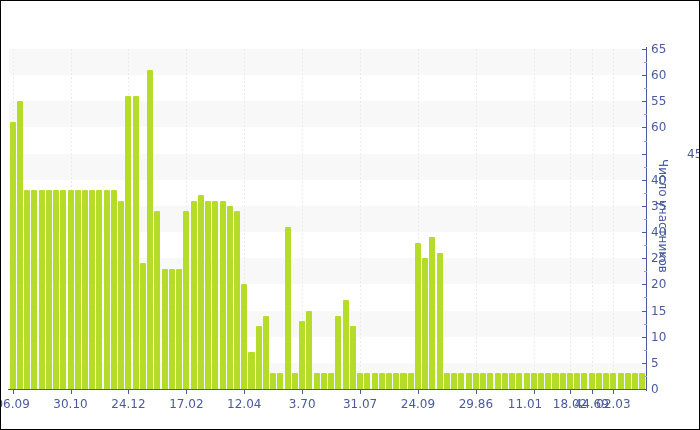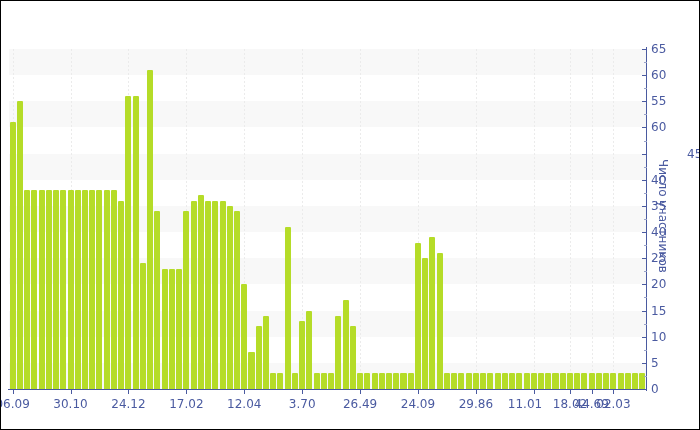--- a/index.html
+++ b/index.html
@@ -307,21 +307,21 @@
       <div class="x-label" style="left: 69.5284px; color: rgb(74, 90, 160);">30.10</div>
       <div class="x-tick" style="left: 127.438px; background: rgb(74, 90, 160);"></div>
       <div class="x-label" style="left: 127.438px; color: rgb(74, 90, 160);">24.12</div>
       <div class="x-tick" style="left: 185.347px; background: rgb(74, 90, 160);"></div>
       <div class="x-label" style="left: 185.347px; color: rgb(74, 90, 160);">17.02</div>
       <div class="x-tick" style="left: 243.256px; background: rgb(74, 90, 160);"></div>
       <div class="x-label" style="left: 243.256px; color: rgb(74, 90, 160);">12.04</div>
       <div class="x-tick" style="left: 301.165px; background: rgb(74, 90, 160);"></div>
       <div class="x-label" style="left: 301.165px; color: rgb(74, 90, 160);">3.70</div>
       <div class="x-tick" style="left: 359.074px; background: rgb(74, 90, 160);"></div>
-      <div class="x-label" style="left: 359.074px; color: rgb(74, 90, 160);">26.49</div>
+      <div class="x-label" style="left: 359.074px; color: rgb(74, 90, 160);">31.07</div>
       <div class="x-tick" style="left: 416.983px; background: rgb(74, 90, 160);"></div>
       <div class="x-label" style="left: 416.983px; color: rgb(74, 90, 160);">24.09</div>
       <div class="x-tick" style="left: 474.892px; background: rgb(74, 90, 160);"></div>
       <div class="x-label" style="left: 474.892px; color: rgb(74, 90, 160);">29.86</div>
       <div class="x-tick" style="left: 532.801px; background: rgb(74, 90, 160);"></div>
       <div class="x-label" style="left: 524px; color: rgb(74, 90, 160);">11.01</div>
       <div class="x-tick" style="left: 568.994px; background: rgb(74, 90, 160);"></div>
       <div class="x-label" style="left: 568.994px; color: rgb(74, 90, 160);">18.02</div>
       <div class="x-tick" style="left: 590.71px; background: rgb(74, 90, 160);"></div>
       <div class="x-label" style="left: 590.71px; color: rgb(74, 90, 160);">44.69</div>

